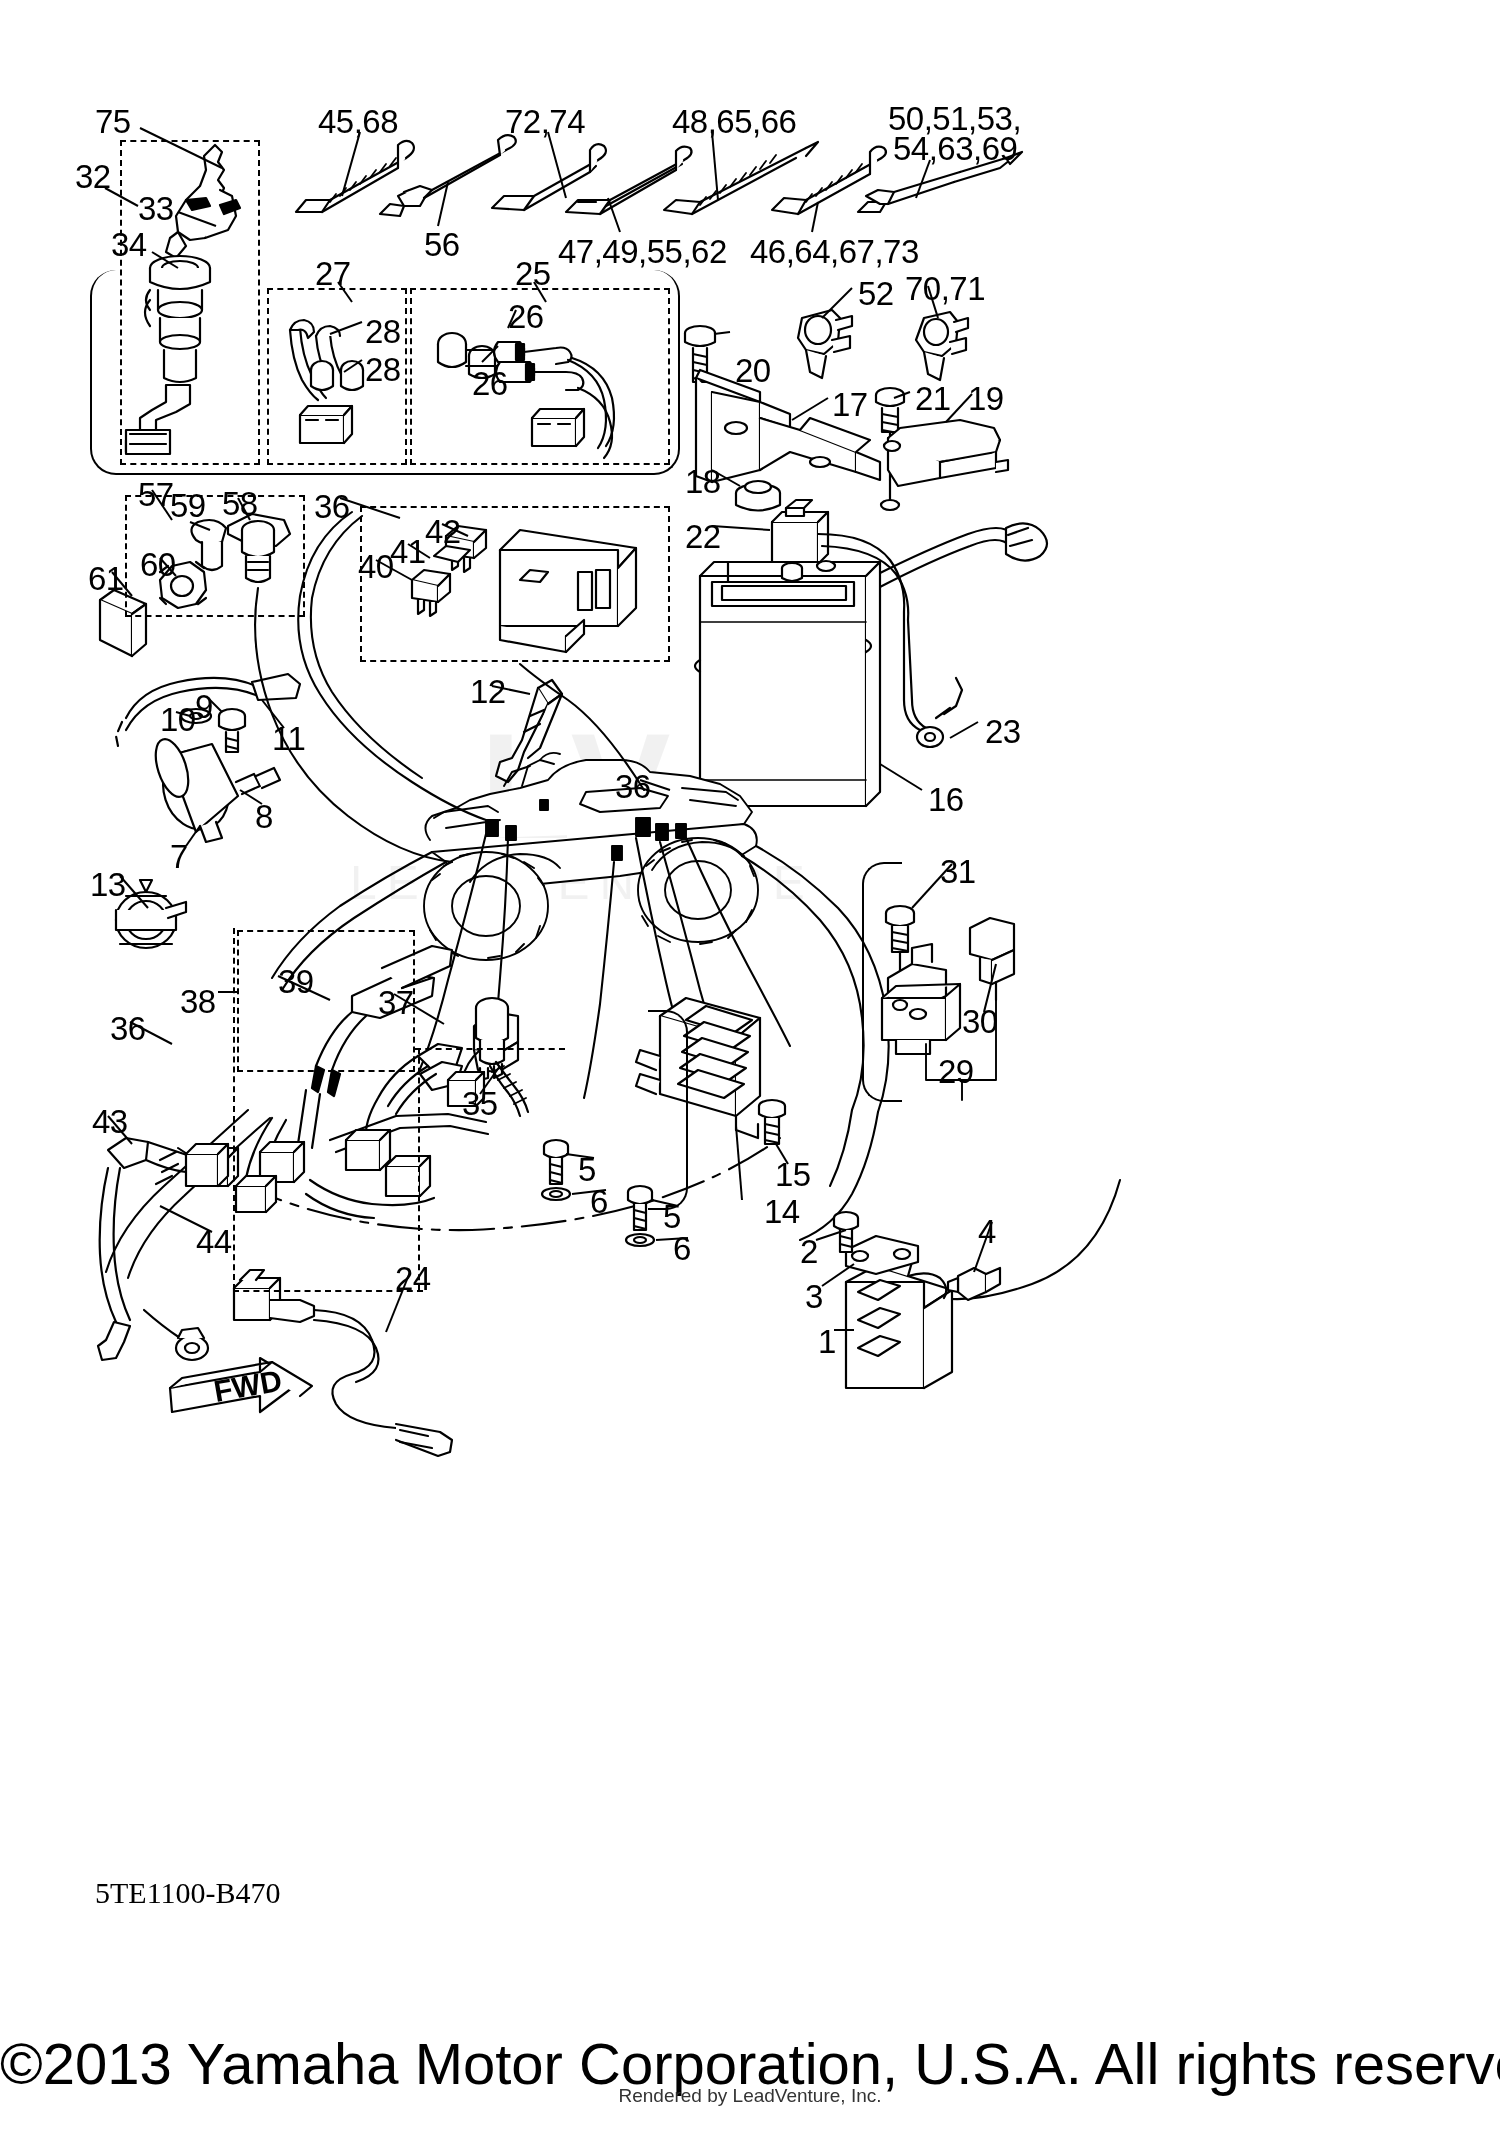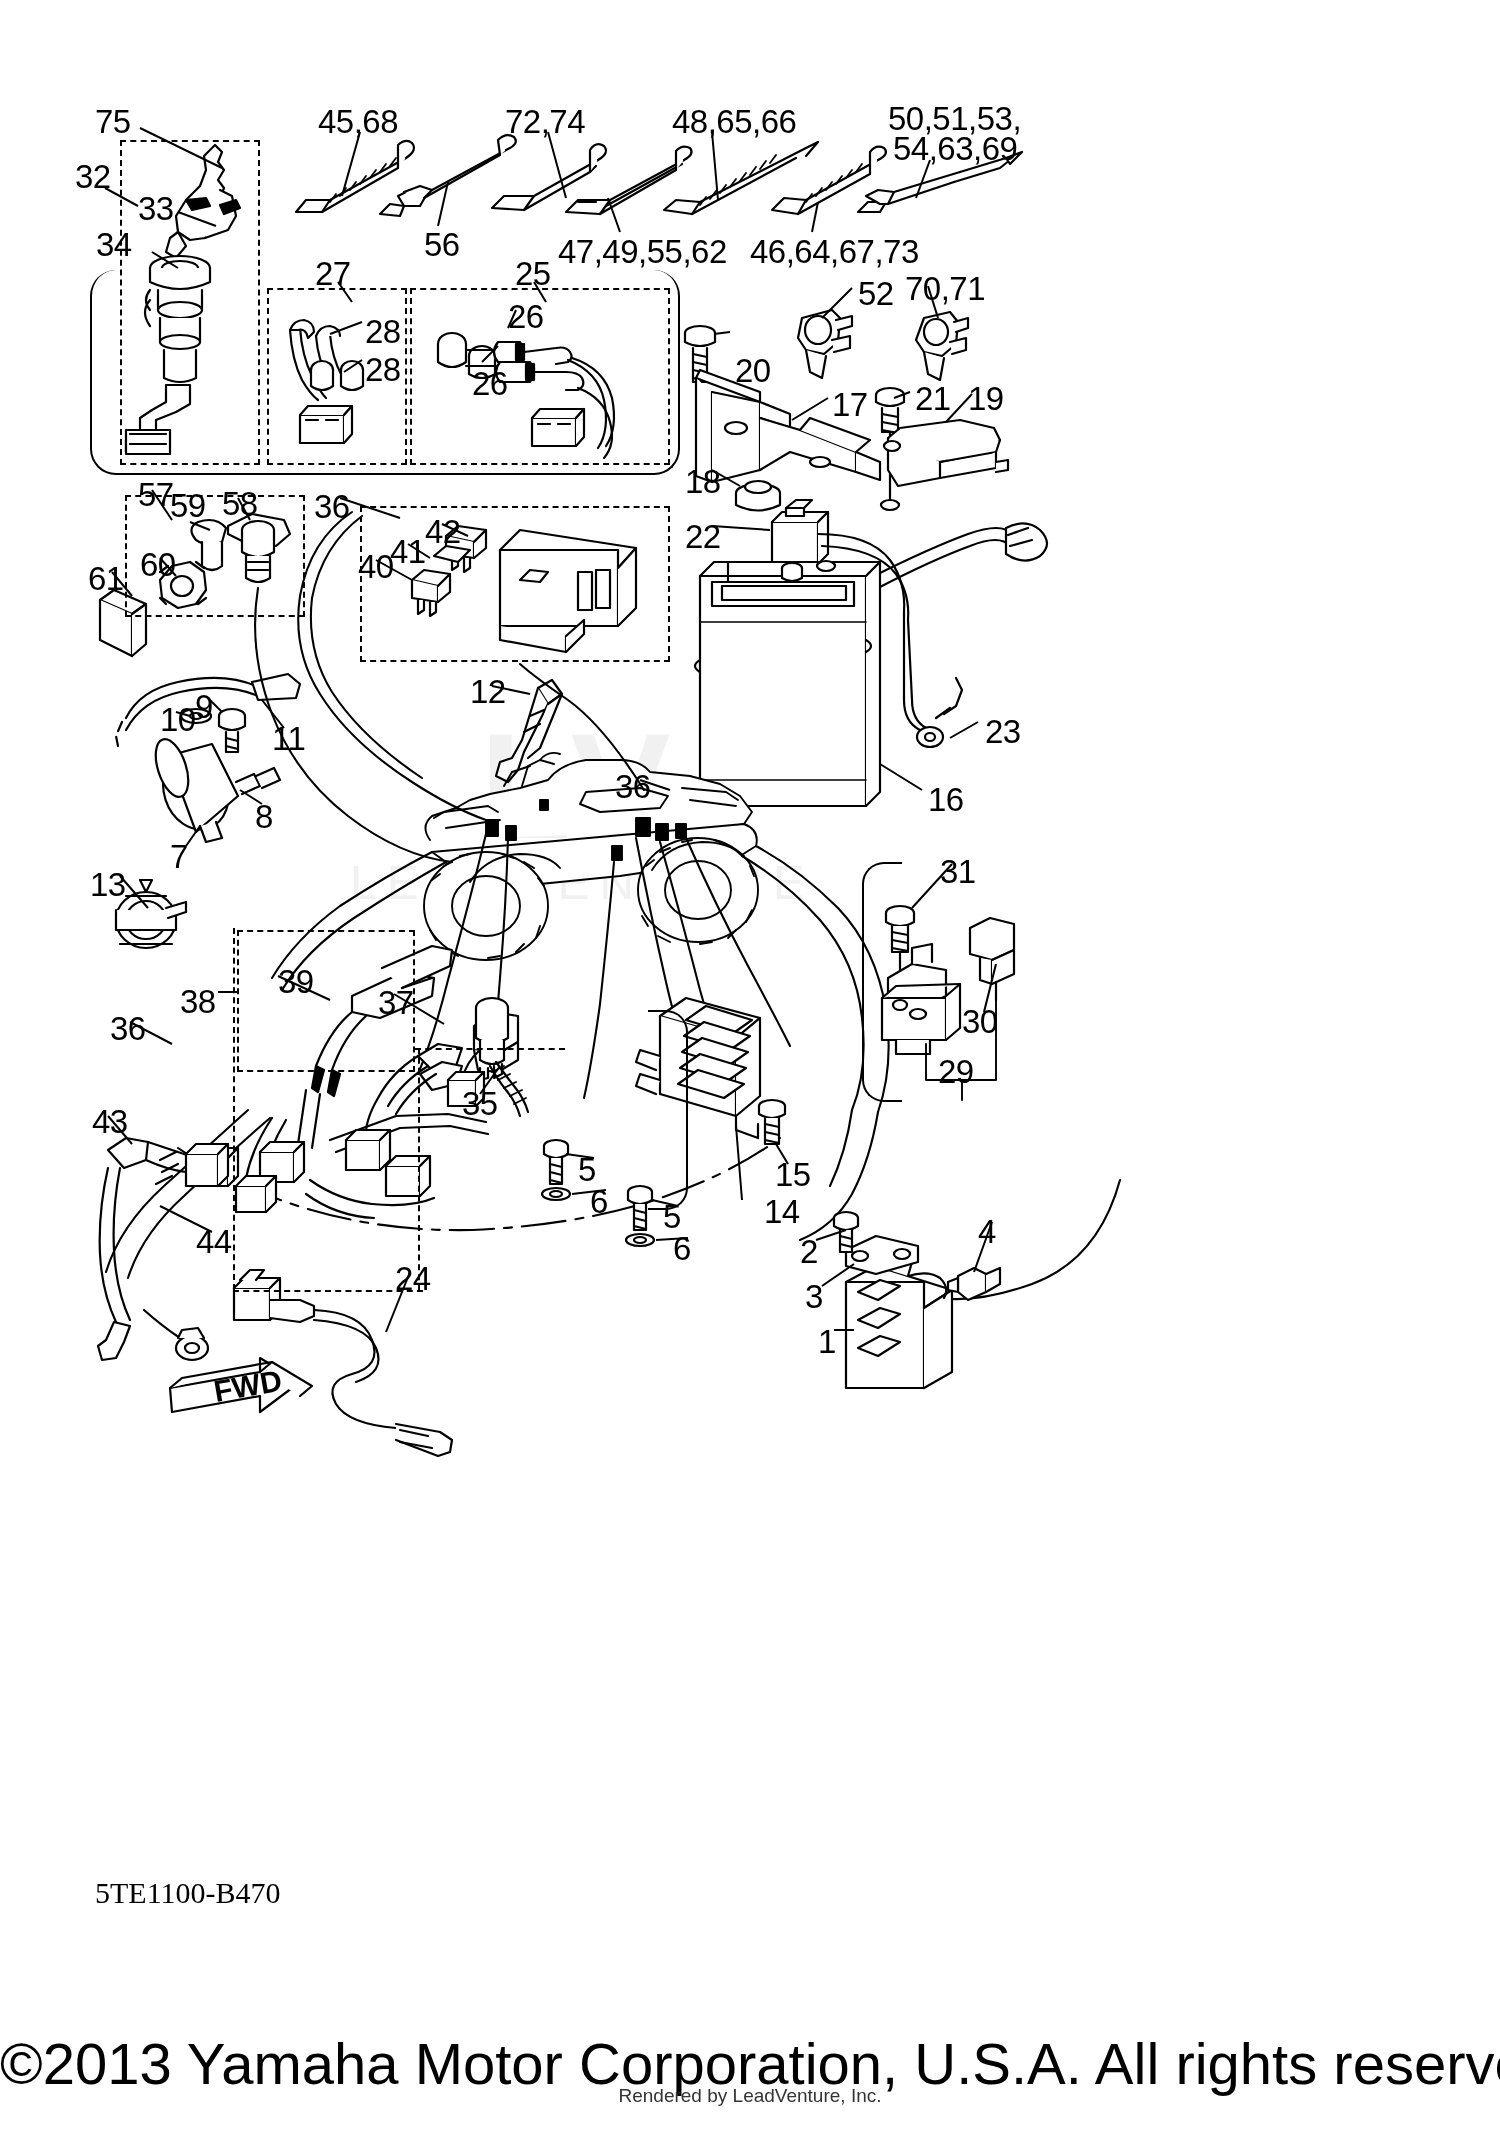--- a/index.html
+++ b/index.html
@@ -754,21 +754,21 @@
     <path d="M822 1286 L854 1264"></path>
     <path d="M992 1222 L974 1272"></path>
     <path d="M834 1330 L854 1330"></path>
   </svg>
   </div>
 
   <div id="callout-layer">
       <div class="callout" style="left: 95px; top: 105px;">75</div>
       <div class="callout" style="left: 75px; top: 160px;">32</div>
       <div class="callout" style="left: 138px; top: 192px;">33</div>
-      <div class="callout" style="left: 96px; top: 228px;">34</div>
+      <div class="callout" style="left: 111px; top: 228px;">34</div>
       <div class="callout" style="left: 318px; top: 105px;">45,68</div>
       <div class="callout" style="left: 424px; top: 228px;">56</div>
       <div class="callout" style="left: 505px; top: 105px;">72,74</div>
       <div class="callout" style="left: 558px; top: 235px;">47,49,55,62</div>
       <div class="callout" style="left: 672px; top: 105px;">48,65,66</div>
       <div class="callout" style="left: 750px; top: 235px;">46,64,67,73</div>
       <div class="callout" style="left: 888px; top: 102px;">50,51,53,</div>
       <div class="callout" style="left: 893px; top: 132px;">54,63,69</div>
       <div class="callout" style="left: 315px; top: 257px;">27</div>
       <div class="callout" style="left: 365px; top: 315px;">28</div>

